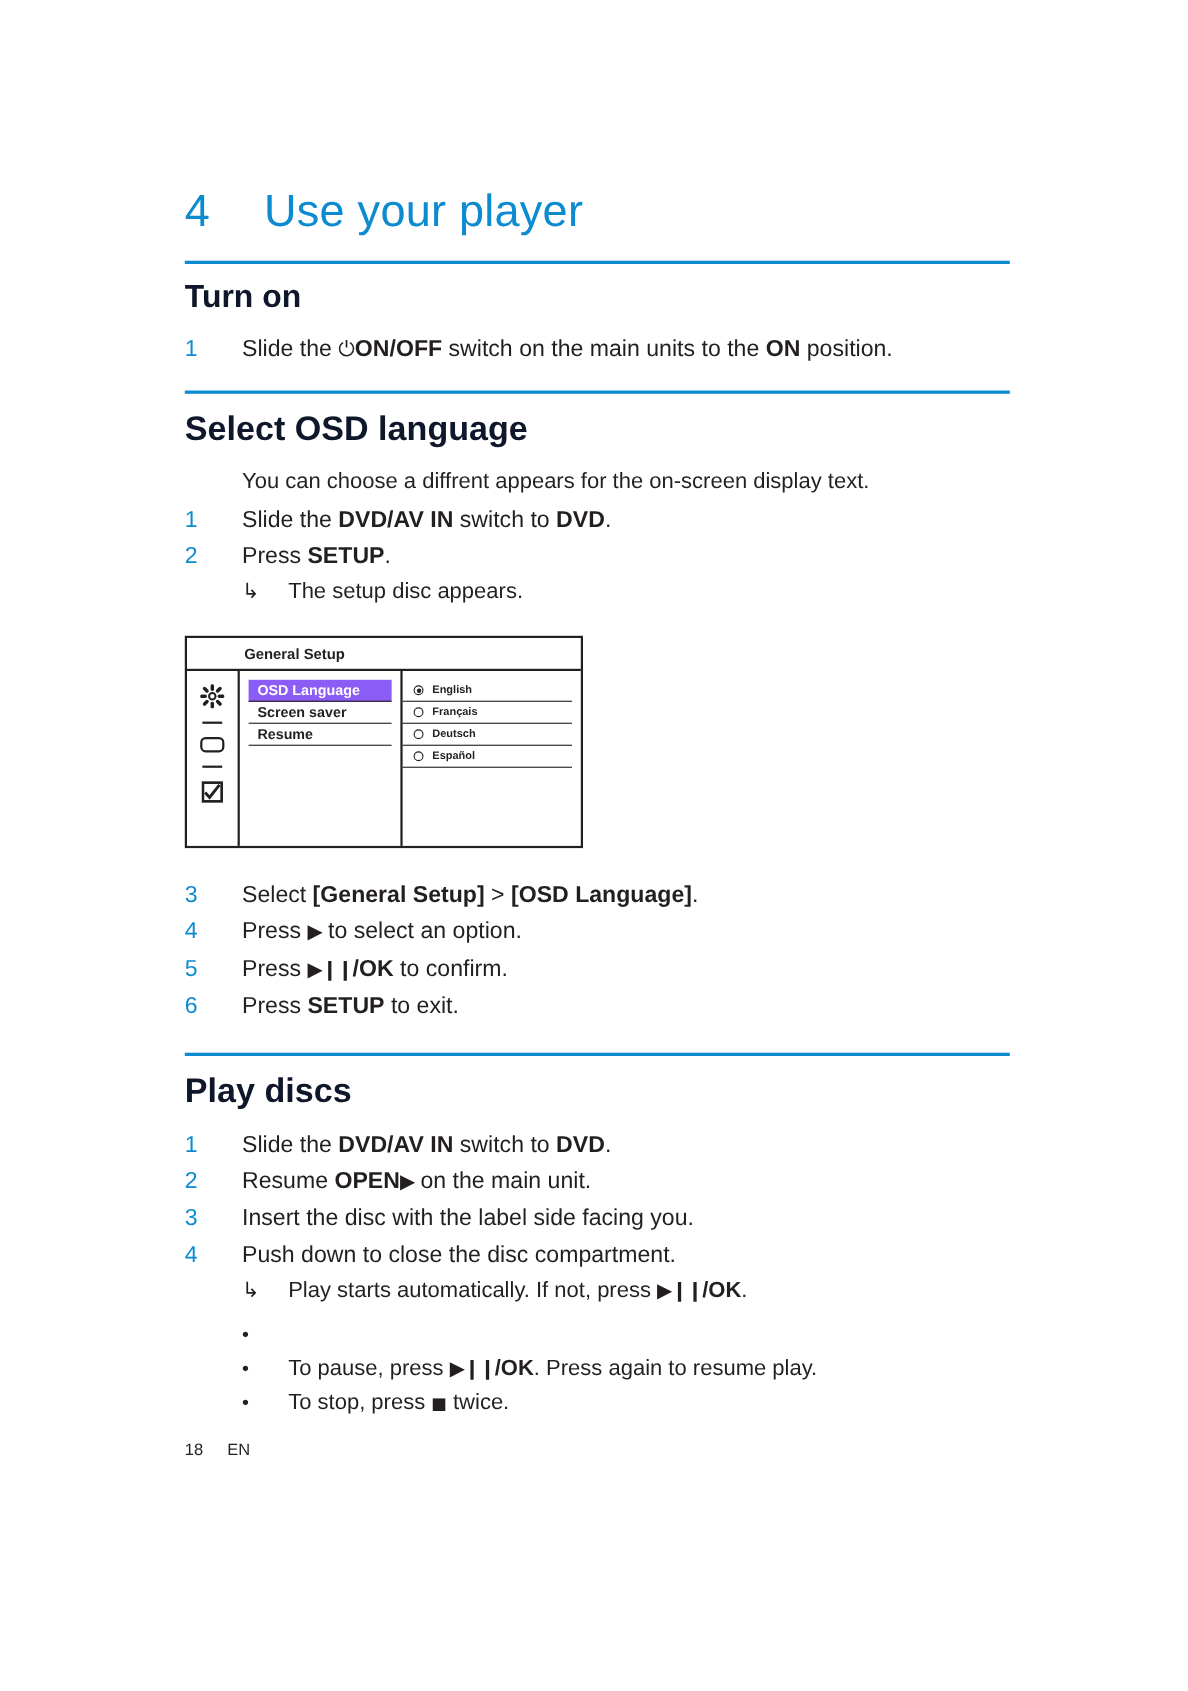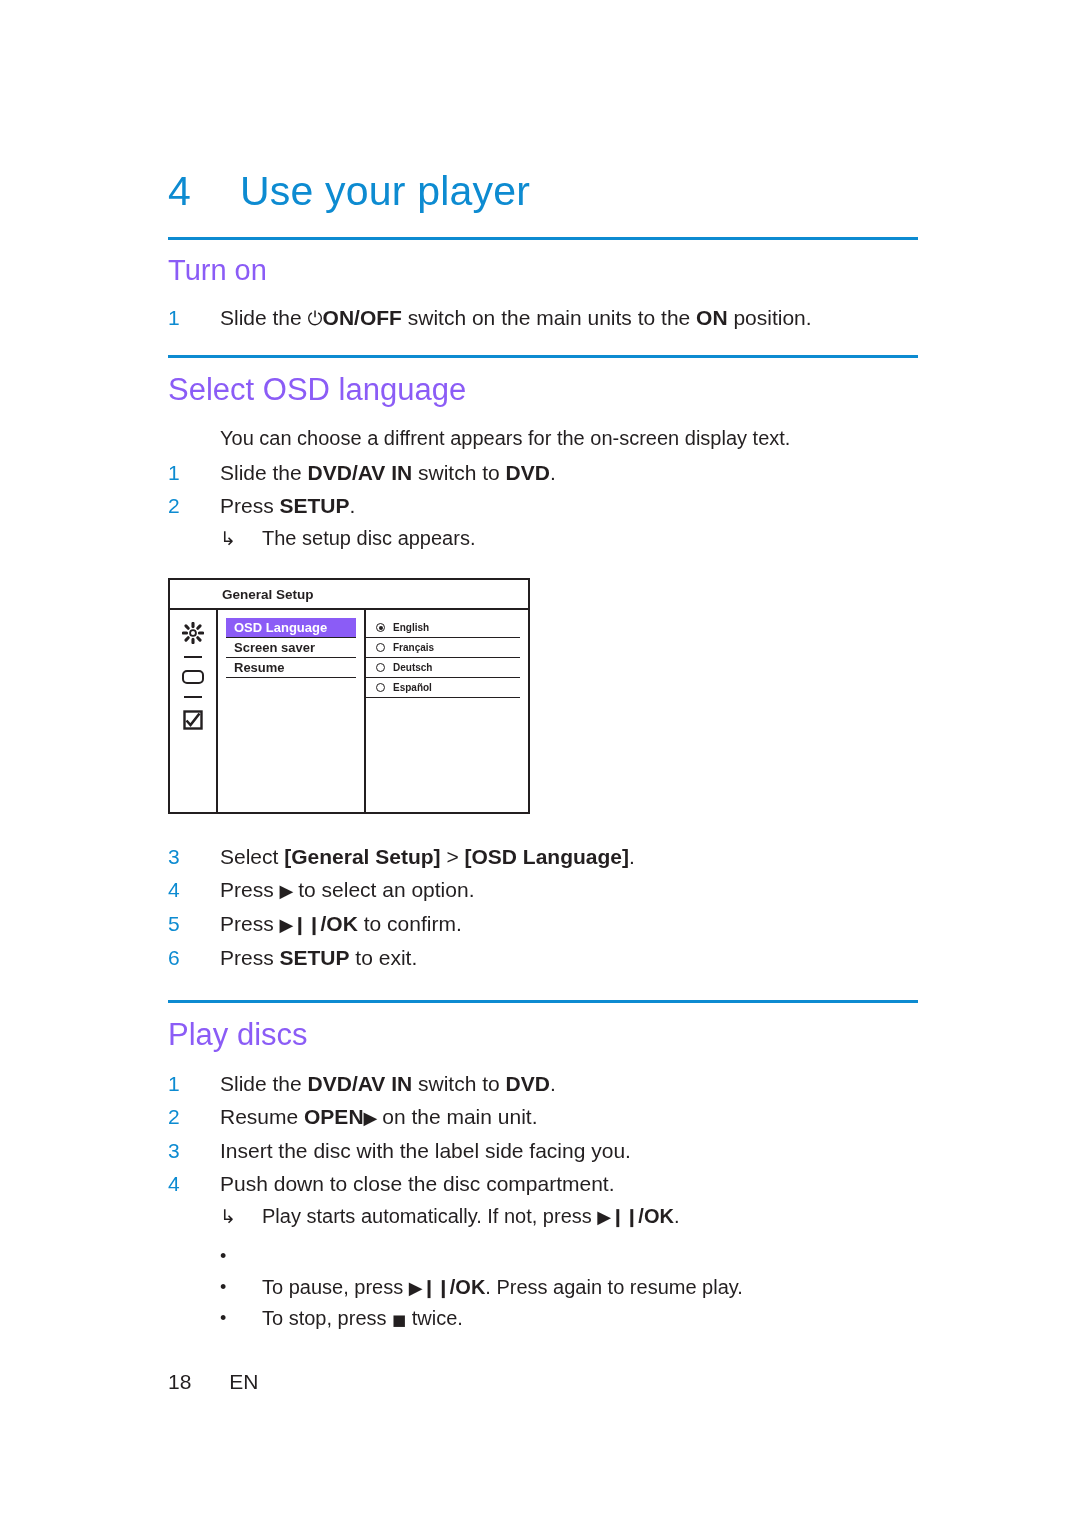--- a/index.html
+++ b/index.html
@@ -39,23 +39,23 @@
   .chapter .title { font-size: 41px; }
 
   hr.rule {
     border: none;
     border-top: 3px solid #0d8bd1;
     margin: 0 0 14px 0;
     width: 750px;
   }
 
   h2.sect {
-    color: #8b5cf6;
+    color: #0f172a;
     font-size: 29px;
-    font-weight: 400;
+    font-weight: 700;
     margin: 0 0 14px 0;
   }
   h2.sect.big { font-size: 31px; }
 
   
   .step {
     display: flex;
     font-size: 21px;
     line-height: 33px;
     color: #231f20;
@@ -100,21 +100,21 @@
   }
 
   .gap8 { height: 8px; }
   .gap20 { height: 20px; }
   .gap26 { height: 26px; }
 
   
   .osd {
     margin: 24px 0 0 0;
     width: 362px;
-    height: 236px;
+    height: 193px;
     border: 2px solid #231f20;
     background: #fff;
     position: relative;
     font-size: 13px;
   }
   .osd-title {
     position: absolute;
     left: 0; top: 0;
     width: 100%;
     height: 30px;
@@ -210,25 +210,25 @@
     font-family: "DejaVu Sans", sans-serif;
     font-size: 18px;
     letter-spacing: -1px;
   }
   .stopglyph { font-family: "DejaVu Sans", sans-serif; font-size: 15px; }
 
   
   .footer {
     position: absolute;
     left: 168px;
-    top: 1370px;
-    font-size: 21px;
+    top: 1310px;
+    font-size: 15px;
     color: #231f20;
     display: flex;
-    gap: 38px;
+    gap: 22px;
   }
 </style>
 </head>
 <body>
 
 <div class="page">
   <div class="content">
 
     <div class="chapter">
       <span class="num">4</span>

